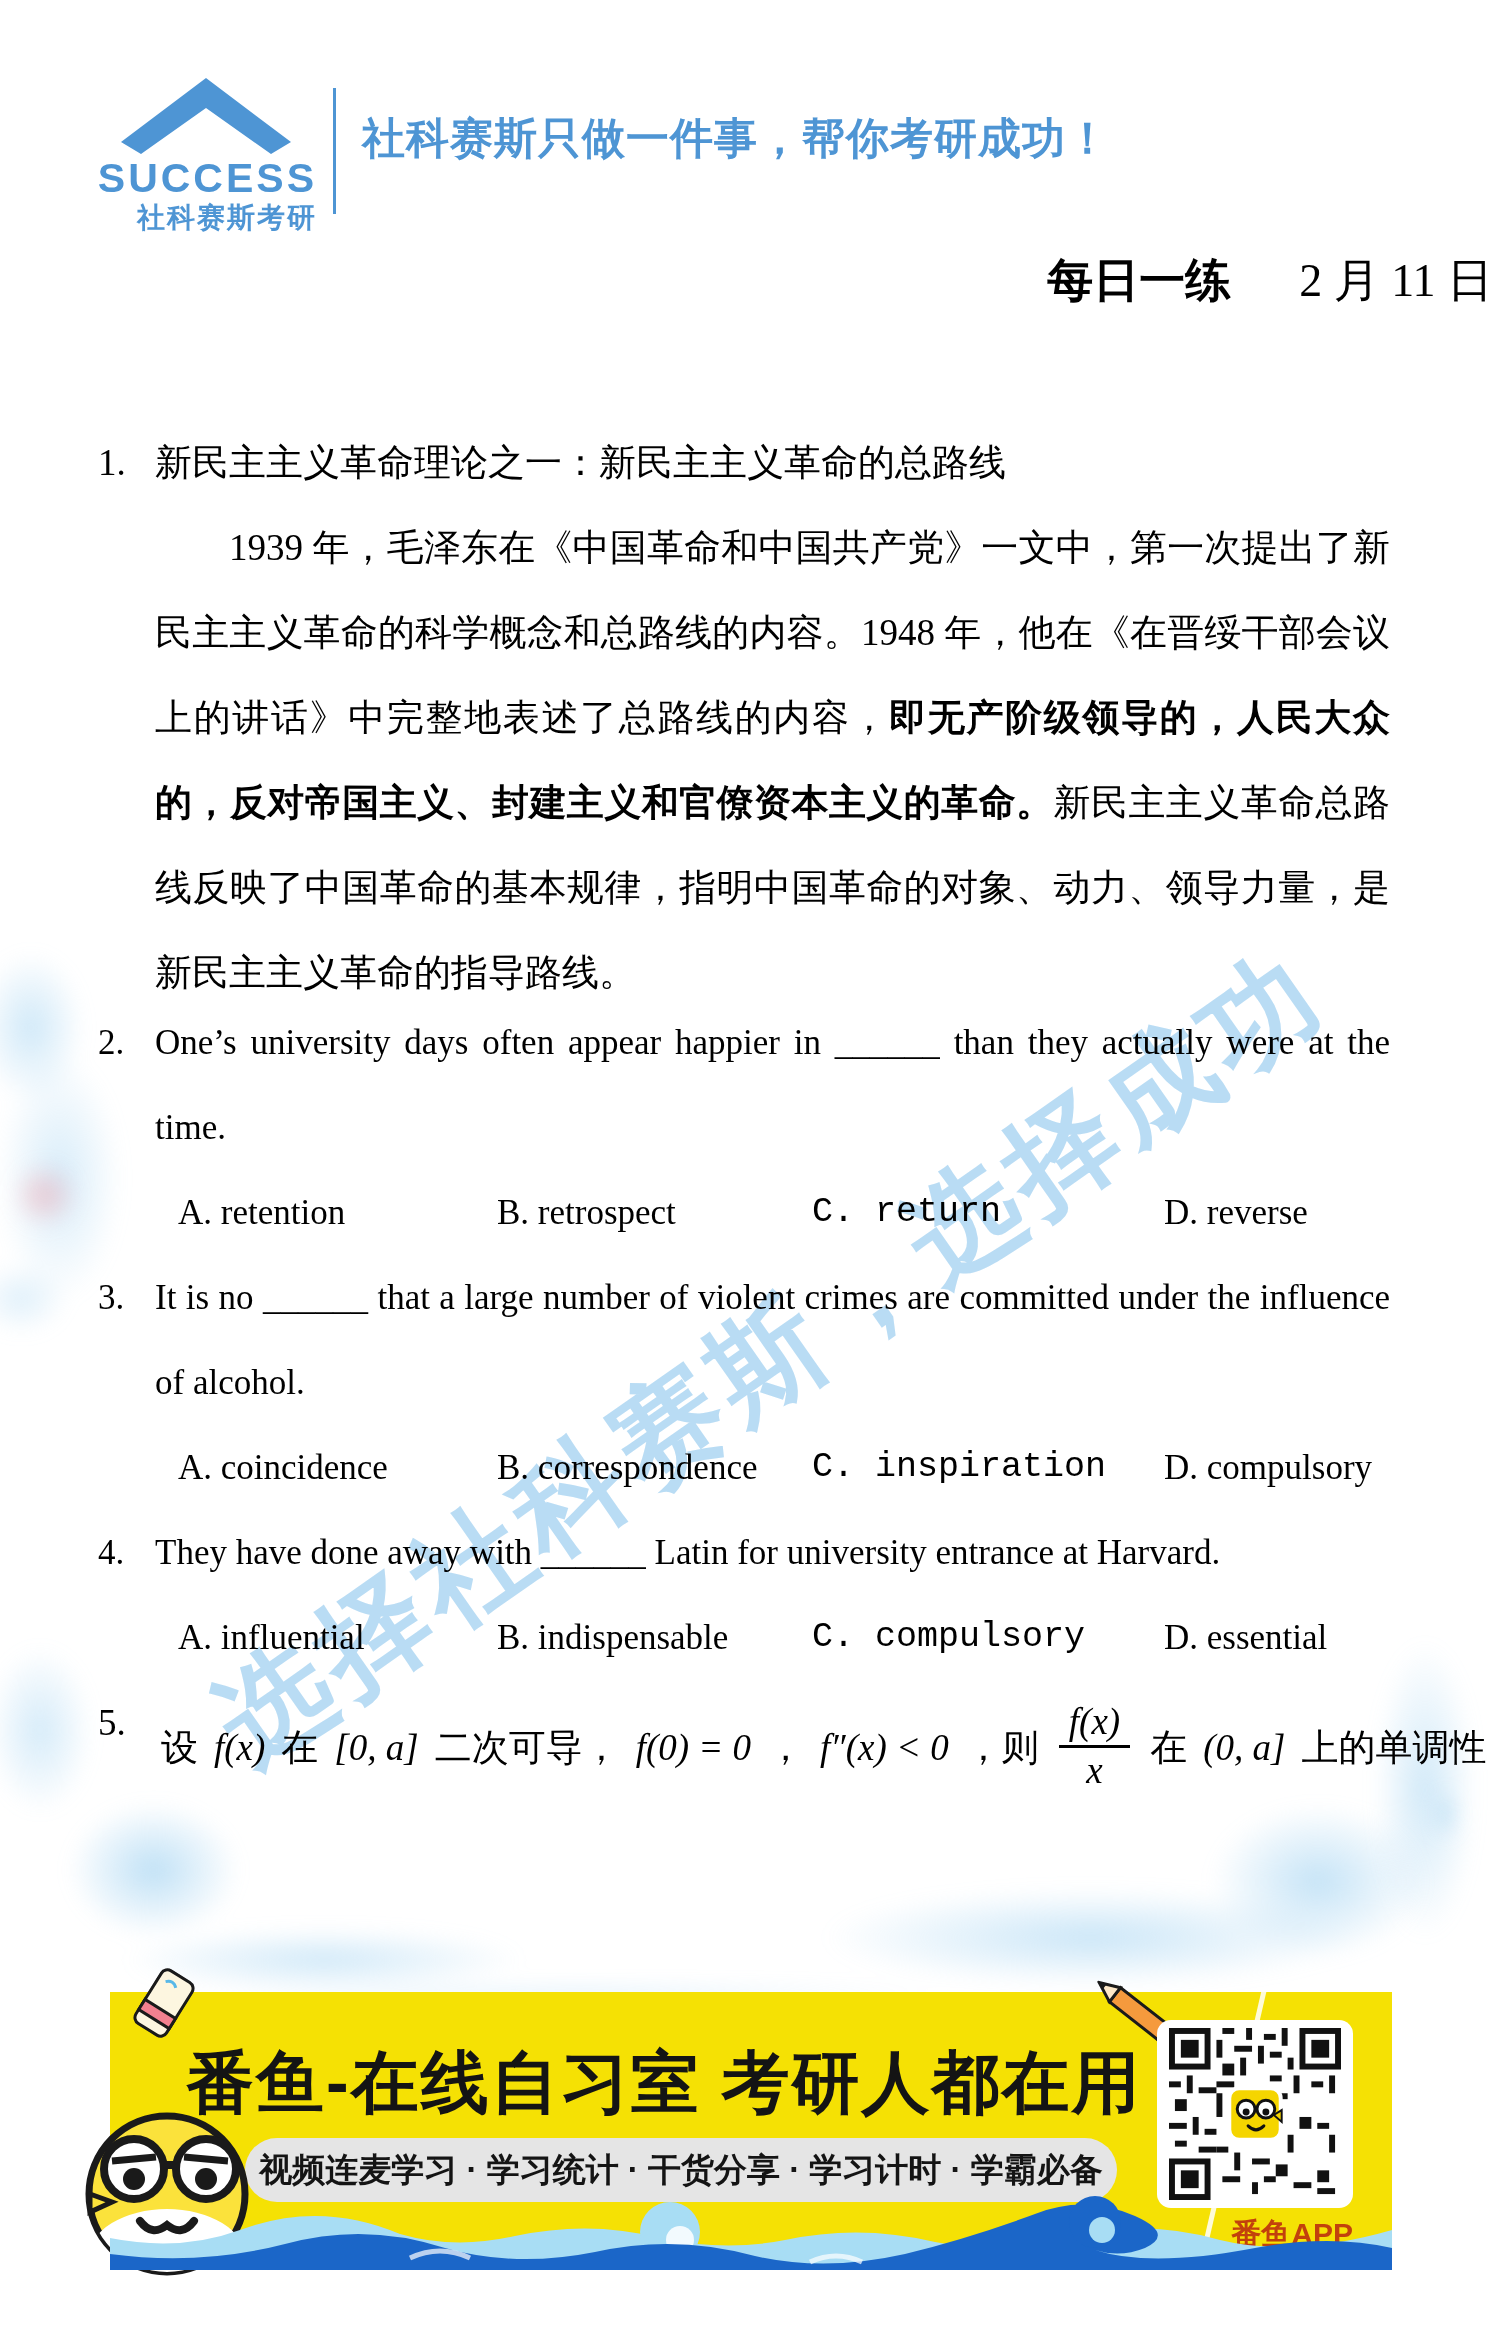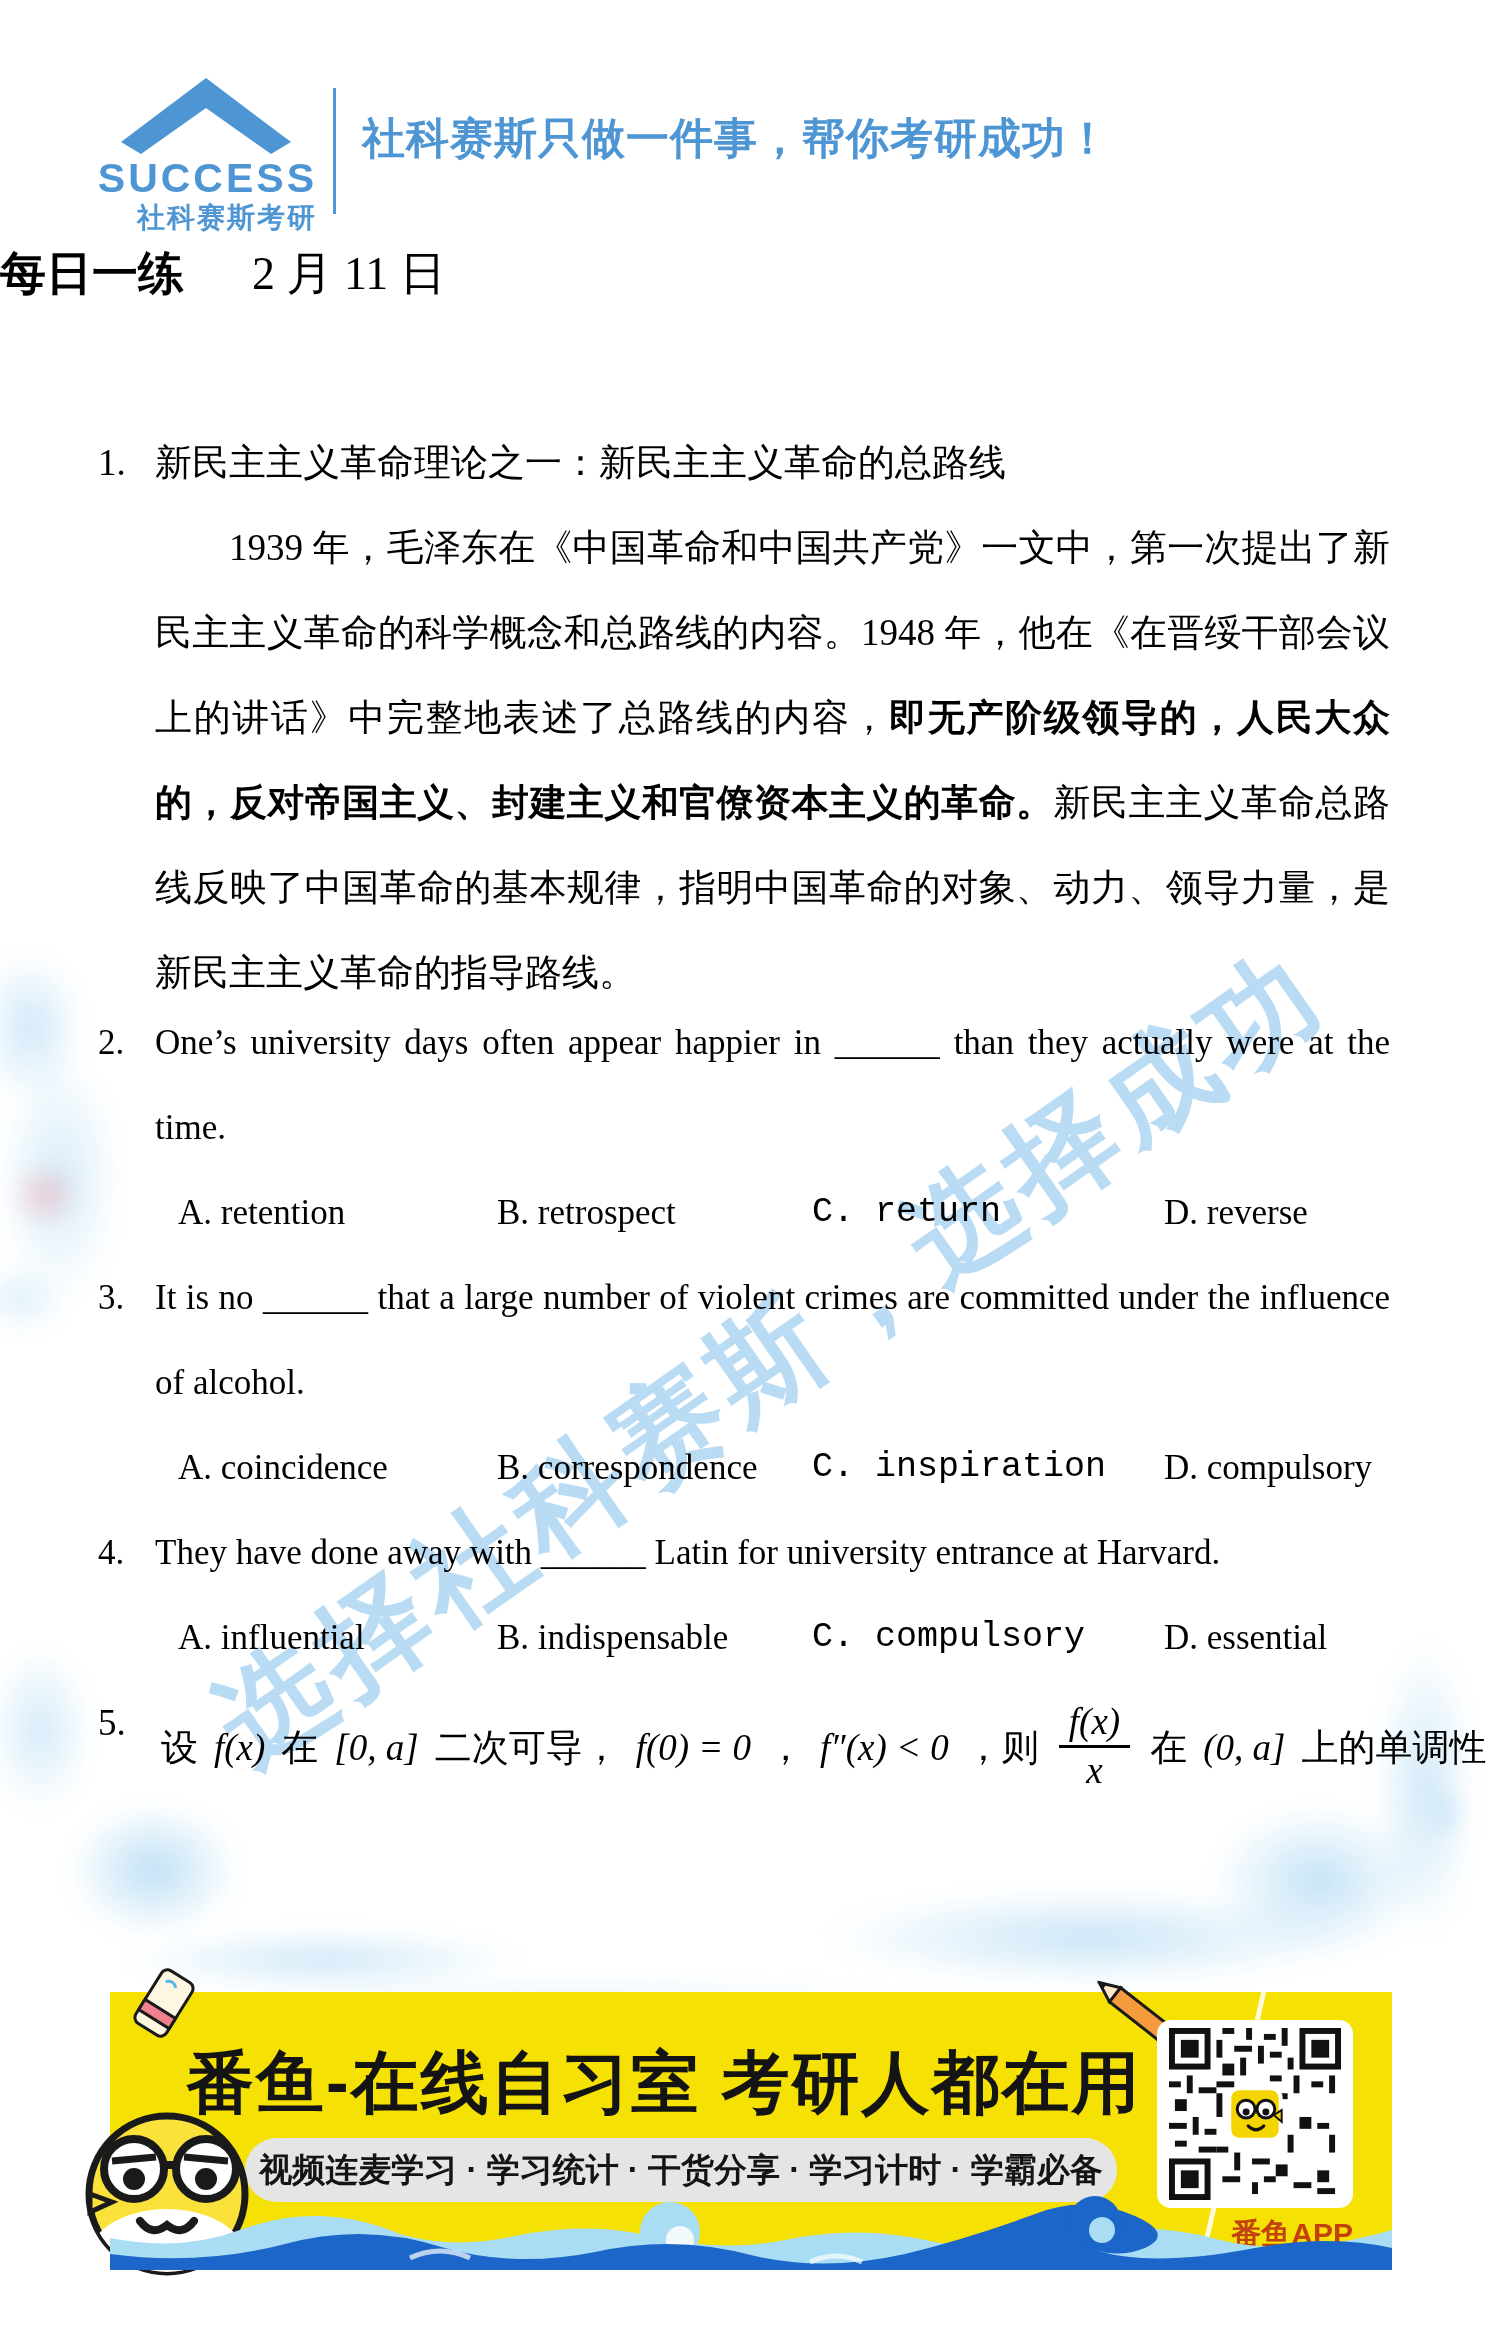--- a/index.html
+++ b/index.html
@@ -63,21 +63,21 @@
     font-size:28px;letter-spacing:2px;color:#4E95D4;line-height:1.15;margin-top:3px;
   }
   .hdr-divider{left:333px;top:88px;width:3px;height:126px;background:#4E95D4;z-index:2;}
   .slogan{
     left:362px;top:110px;z-index:2;white-space:nowrap;
     font-family:"Liberation Sans",sans-serif;font-weight:bold;
     font-size:43px;color:#4E95D4;letter-spacing:1px;
   }
 
   
-  .page-title{left:0;top:243px;width:100%;text-align:left;z-index:2;font-size:46px;}
+  .page-title{left:0;top:250px;width:100%;text-align:right;z-index:2;font-size:46px;}
   .title-main{font-weight:bold;font-family:"Liberation Serif",serif;}
   .title-date{margin-left:68px;font-family:"Liberation Serif",serif;}
 
   
   .q{position:absolute;left:95px;width:1300px;z-index:2;font-size:37px;line-height:85px;}
   .q-en{font-size:35px;}
   .qnum{position:absolute;left:3px;top:0;}
   .qbody{margin-left:60px;width:1235px;}
   .just{text-align:justify;text-justify:inter-character;}
   .q1-para{text-indent:74px;}

